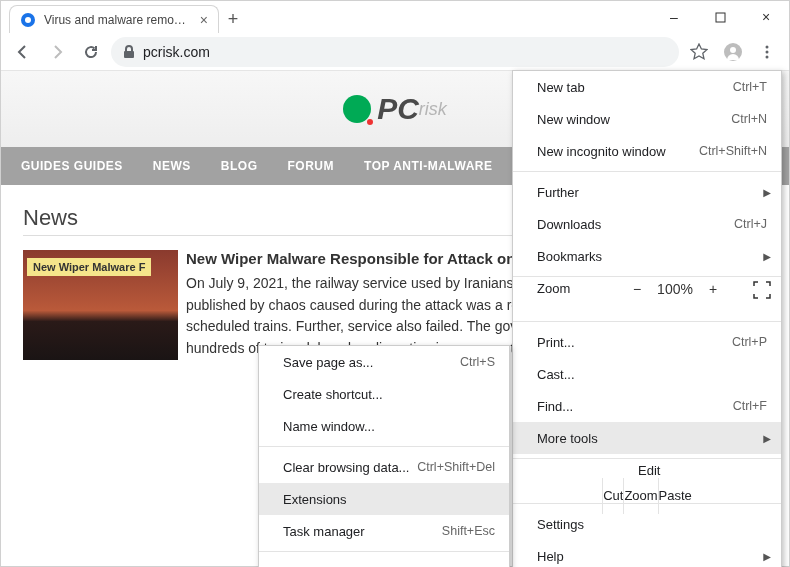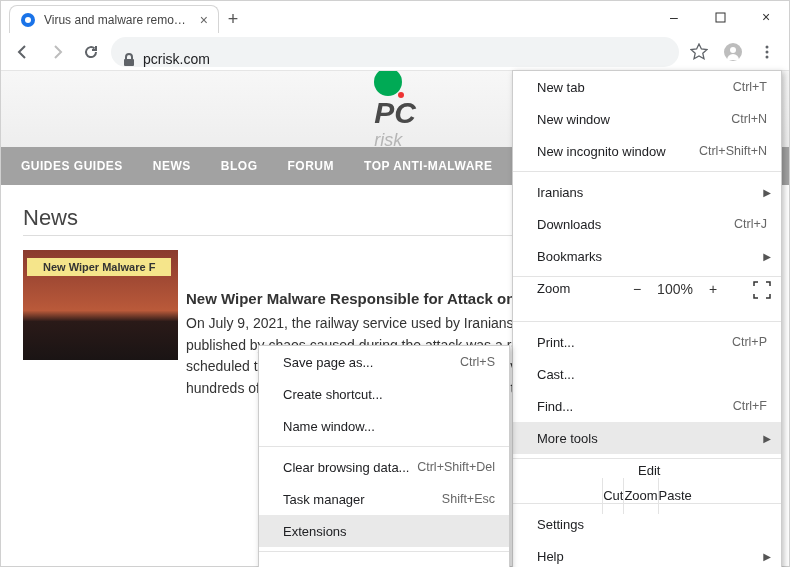--- a/index.html
+++ b/index.html
@@ -10,39 +10,39 @@
 .tab { height:28px; background:#fff; border:1px solid #d5d5d5; border-bottom:none; border-radius:8px 8px 0 0; display:flex; align-items:center; padding:0 10px; gap:8px; font-size:12px; color:#444; max-width:210px; }
 .tab .favicon { width:16px; height:16px; }
 .tab .label { white-space:nowrap; overflow:hidden; text-overflow:ellipsis; flex:1; }
 .tab .close { font-size:14px; color:#666; }
 .newtab { width:28px; height:28px; display:flex; align-items:center; justify-content:center; font-size:18px; color:#555; }
 .wincontrols { display:flex; }
 .wincontrols div { width:46px; display:flex; align-items:center; justify-content:center; font-size:14px; color:#333; }
 .toolbar { height:38px; display:flex; align-items:center; padding:0 8px; gap:6px; border-bottom:1px solid #e5e5e5; }
 .icbtn { width:28px; height:28px; display:flex; align-items:center; justify-content:center; color:#5f6368; border-radius:50%; font-size:16px; }
 .icbtn.disabled { color:#bdbdbd; }
-.addr { flex:1; height:30px; background:#f1f3f4; border-radius:15px; display:flex; align-items:flex-end; padding:0 12px; gap:8px; font-size:14px; color:#202124; }
+.addr { flex:1; height:30px; background:#f1f3f4; border-radius:15px; display:flex; align-items:center; padding:0 12px; gap:8px; font-size:14px; color:#202124; }
 .lock { color:#5f6368; font-size:12px; }
 .content { flex:1; position:relative; overflow:hidden; background:#fff; }
 .site-header { height:76px; background:linear-gradient(#f7f7f7,#eee); display:flex; align-items:center; justify-content:center; }
-.logo { display:flex; align-items:flex-start; font-family:Arial,sans-serif;flex-direction:column; }
+.logo { display:flex; align-items:center; font-family:Arial,sans-serif; }
 .logo-icon { width:28px; height:28px; border-radius:50%; background:#0a5; position:relative; margin-right:6px; }
 .logo-icon::after { content:""; position:absolute; right:-2px; bottom:-2px; width:6px; height:6px; background:#e33; border-radius:50%; }
 .logo-text { font-size:30px; font-style:italic; font-weight:bold; color:#4a4a4a; }
 .logo-sub { font-size:18px; font-style:italic; color:#b5b5b5; }
 .site-nav { height:38px; background:#a2a2a2; display:flex; align-items:center; padding:0 20px; gap:30px; }
 .site-nav .nav-item { color:#fff; font-size:12px; font-weight:600; letter-spacing:.5px; }
 .page-body { padding:20px 22px; }
 .page-title { font-size:22px; color:#444; font-weight:400; margin-bottom:4px; }
 .divider { height:1px; background:#ddd; margin-bottom:14px; }
 .article { display:flex; gap:8px; }
 .thumb { width:155px; height:110px; background:linear-gradient(#8a3a2e 0%,#ba5a3a 55%,#2a1a18 65%,#1a1414 100%); position:relative; flex-shrink:0; }
-.thumb-label { position:absolute; top:8px; left:4px; background:#f5e58b; color:#333; font-size:11px; font-weight:bold; padding:3px 16px; white-space:nowrap; }
+.thumb-label { position:absolute; top:8px; left:4px; background:#f5e58b; color:#333; font-size:11px; font-weight:bold; padding:3px 6px; white-space:nowrap; }
 .article-body { flex:1; }
-.article-title { font-size:15px; font-weight:bold; color:#333; margin-bottom:6px;margin-top:40px; }
+.article-title { font-size:15px; font-weight:bold; color:#333; margin-bottom:6px; }
 .article-text { font-size:14px; color:#333; line-height:1.55; }
 
 .menu { position:absolute; background:#fff; border:1px solid #ccc; box-shadow:2px 2px 6px rgba(0,0,0,.25); font-size:13px; color:#202124; }
 .main-menu { top:70px; right:8px; width:270px; }
 .sub-menu { top:345px; left:258px; width:252px; }
 .m-row { display:flex; align-items:center; height:32px; padding:0 14px 0 24px; position:relative; }
 .m-row .label { flex:1; white-space:nowrap; }
 .m-row .sc { color:#666; font-size:12.5px; }
 .m-row .arrow { position:absolute; right:10px; color:#555; font-size:10px; }
 .m-row.highlight { background:#e9e9e9; }
@@ -177,21 +177,21 @@
   <div class="m-row">
       <span class="label">New window</span>
       <span class="sc">Ctrl+N</span>
     </div>
   <div class="m-row">
       <span class="label">New incognito window</span>
       <span class="sc">Ctrl+Shift+N</span>
     </div>
   <div class="m-sep"></div>
   <div class="m-row">
-      <span class="label">Iranians</span>
+      <span class="label">Further</span>
       <span class="arrow">▶</span>
     </div>
   <div class="m-row">
       <span class="label">Downloads</span>
       <span class="sc">Ctrl+J</span>
     </div>
   <div class="m-row">
       <span class="label">Bookmarks</span>
       <span class="arrow">▶</span>
     </div>
@@ -254,25 +254,25 @@
       <span class="label">Create shortcut...</span>
     </div>
   <div class="m-row">
       <span class="label">Name window...</span>
     </div>
   <div class="m-sep"></div>
   <div class="m-row">
       <span class="label">Clear browsing data...</span>
       <span class="sc">Ctrl+Shift+Del</span>
     </div>
+  <div class="m-row highlight">
+      <span class="label">Extensions</span>
+    </div>
   <div class="m-row">
       <span class="label">Task manager</span>
       <span class="sc">Shift+Esc</span>
     </div>
-  <div class="m-row highlight">
-      <span class="label">Extensions</span>
-    </div>
   <div class="m-sep"></div>
   <div class="m-row">
       <span class="label">Developer tools</span>
       <span class="sc">Ctrl+Shift+I</span>
     </div>
 </div>
 
 </body></html>

